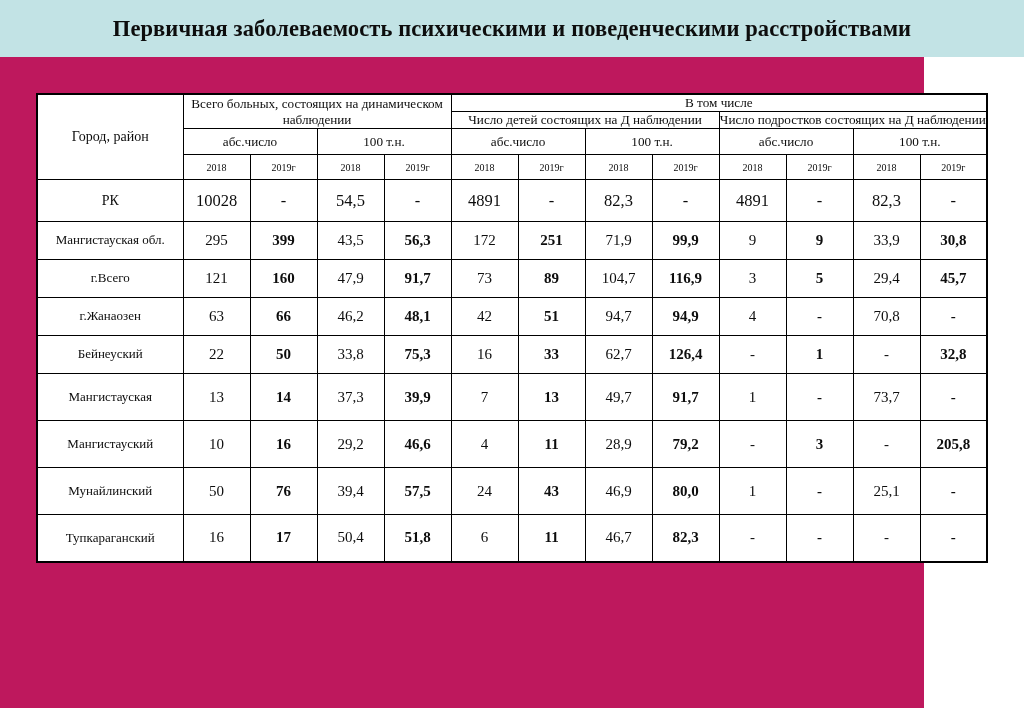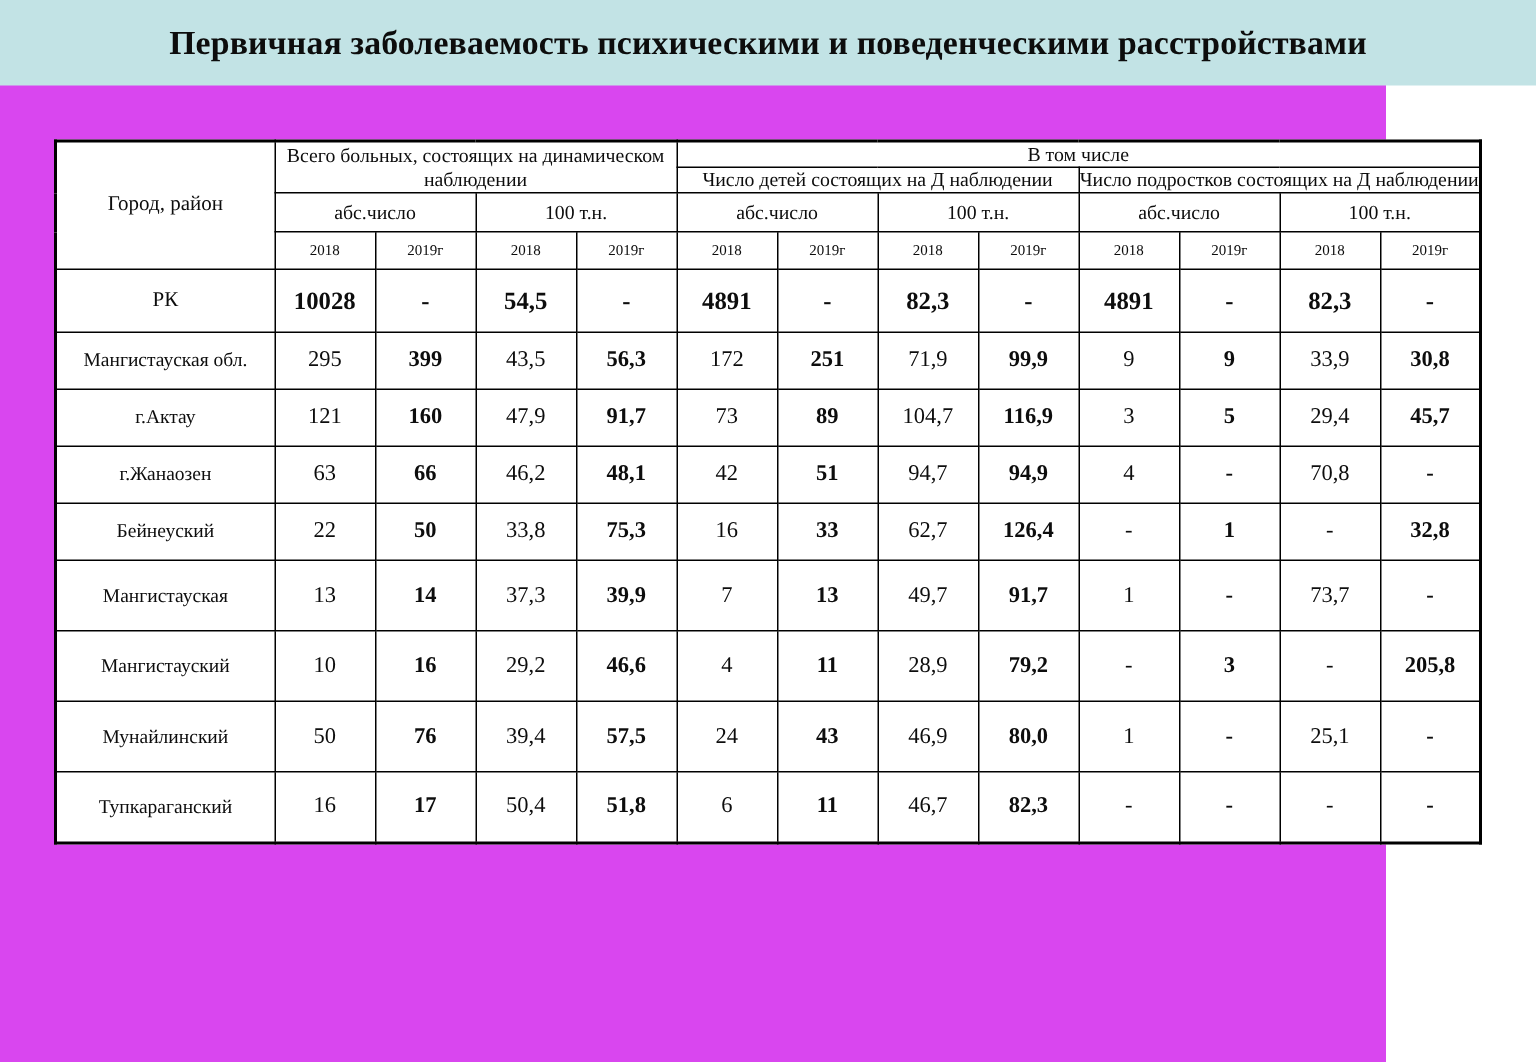--- a/index.html
+++ b/index.html
@@ -11,21 +11,21 @@
     width: 1024px;
     height: 708px;
     background: #ffffff;
     font-family: "Liberation Serif", "DejaVu Serif", serif;
     overflow: hidden;
   }
   .slide {
     position: relative;
     width: 924px;
     height: 708px;
-    background: #d946ef;
+    background: #be185d;
   }
   .title-banner {
     position: absolute;
     left: 0;
     top: 0;
     width: 1024px;
     height: 57px;
     background: #c2e3e5;
     display: flex;
     align-items: center;
@@ -105,21 +105,21 @@
   }
   td.val {
     font-size: 15px;
     font-family: "Liberation Serif", "DejaVu Serif", serif;
     padding: 4px 2px;
   }
   td.val.b {
     font-weight: bold;
   }
   tr.r-rk td.rowname { font-size: 14px; }
-  tr.r-rk td.val { font-size: 16.5px; font-weight: bold; }
+  tr.r-rk td.val { font-size: 16.5px; font-weight: normal; }
   tr.r-rk { height: 42px; }
   tr.data { height: 38px; }
   tr.tall { height: 47px; }
   col.c-name { width: 146px; }
   col.c-num  { width: 67px; }
 </style>
 </head>
 <body>
 
 <div class="slide">
@@ -203,21 +203,21 @@
             <td class="val">172</td>
             <td class="val b">251</td>
             <td class="val">71,9</td>
             <td class="val b">99,9</td>
             <td class="val">9</td>
             <td class="val b">9</td>
             <td class="val">33,9</td>
             <td class="val b">30,8</td>
           </tr>
           <tr class="data">
-            <td class="rowname">г.Актау</td>
+            <td class="rowname">г.Всего</td>
             <td class="val">121</td>
             <td class="val b">160</td>
             <td class="val">47,9</td>
             <td class="val b">91,7</td>
             <td class="val">73</td>
             <td class="val b">89</td>
             <td class="val">104,7</td>
             <td class="val b">116,9</td>
             <td class="val">3</td>
             <td class="val b">5</td>

